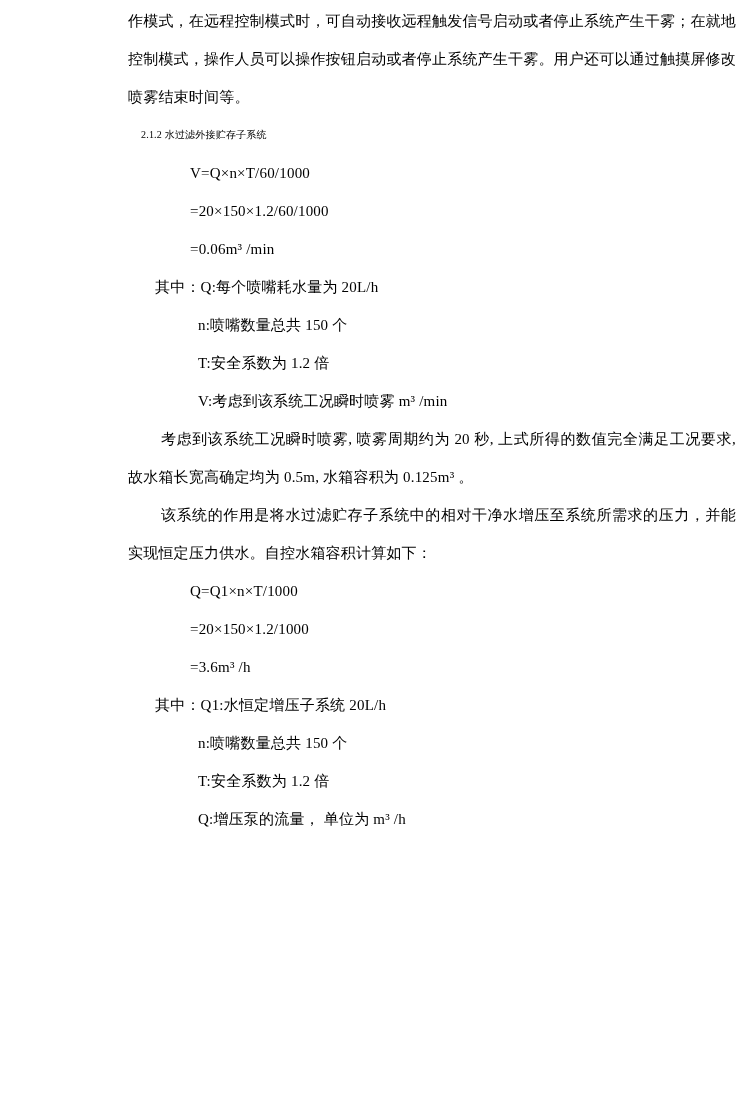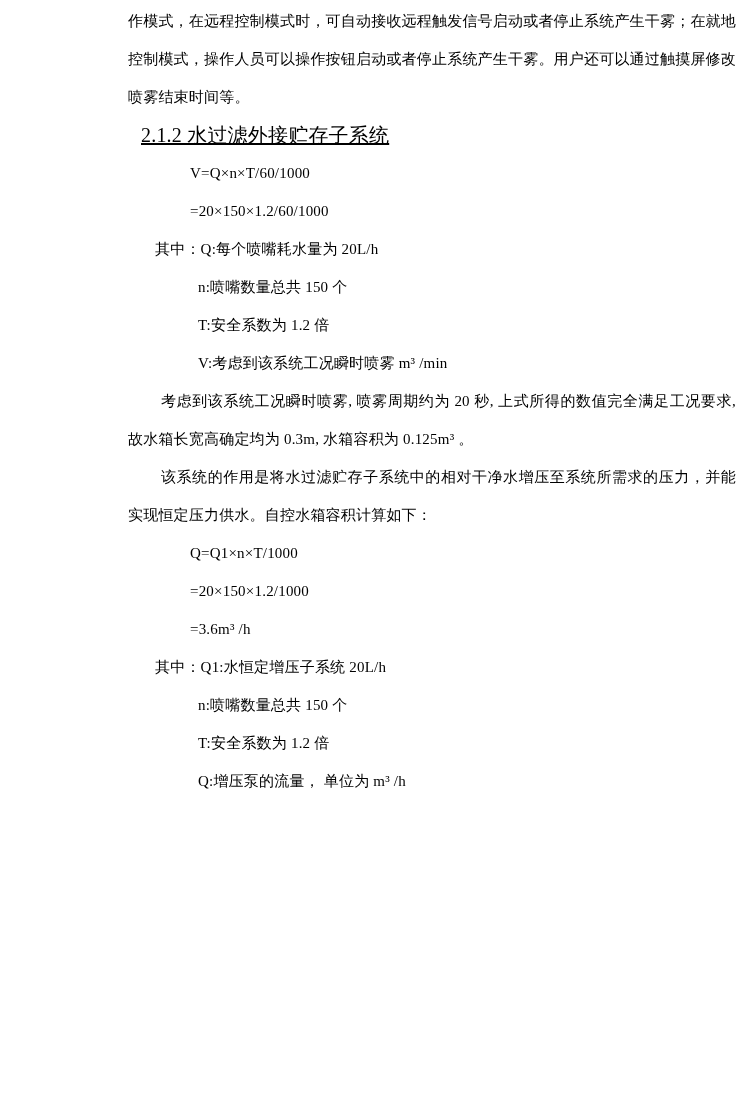--- a/index.html
+++ b/index.html
@@ -33,22 +33,21 @@
     white-space: normal;
   }
   .para {
     text-align: justify;
   }
   .para.indent {
     text-indent: 33px;
   }
   .heading {
     padding-left: 13px;
-    font-size: 20px;
-    text-decoration: underline;
+    font-size: 10px;
   }
   .formula {
     padding-left: 62px;
     font-family: "Liberation Serif", "DejaVu Serif", serif;
   }
   .defhead {
     padding-left: 27px;
   }
   .def {
     padding-left: 70px;
@@ -59,27 +58,28 @@
 
 <div class="page">
 
   <p class="para">作模式，在远程控制模式时，可自动接收远程触发信号启动或者停止系统产生干雾；在就地控制模式，操作人员可以操作按钮启动或者停止系统产生干雾。用户还可以通过触摸屏修改喷雾结束时间等。</p>
 
   <h3 class="heading">2.1.2 水过滤外接贮存子系统</h3>
 
 
   <div class="formula">V=Q×n×T/60/1000</div>
   <div class="formula">=20×150×1.2/60/1000</div>
+  <div class="formula">=0.06m³ /min</div>
 
   <div class="defhead"><span>其中：</span><span>Q:每个喷嘴耗水量为 20L/h</span></div>
   <div class="def">n:喷嘴数量总共 150 个</div>
   <div class="def">T:安全系数为 1.2 倍</div>
   <div class="def">V:考虑到该系统工况瞬时喷雾 m³ /min</div>
 
-  <p class="para indent">考虑到该系统工况瞬时喷雾, 喷雾周期约为 20 秒, 上式所得的数值完全满足工况要求, 故水箱长宽高确定均为 0.3m, 水箱容积为 0.125m³ 。</p>
+  <p class="para indent">考虑到该系统工况瞬时喷雾, 喷雾周期约为 20 秒, 上式所得的数值完全满足工况要求, 故水箱长宽高确定均为 0.5m, 水箱容积为 0.125m³ 。</p>
 
 
   <p class="para indent">该系统的作用是将水过滤贮存子系统中的相对干净水增压至系统所需求的压力，并能实现恒定压力供水。自控水箱容积计算如下：</p>
 
   <div class="formula">Q=Q1×n×T/1000</div>
   <div class="formula">=20×150×1.2/1000</div>
   <div class="formula">=3.6m³ /h</div>
 
   <div class="defhead"><span>其中：</span><span>Q1:水恒定增压子系统 20L/h</span></div>
   <div class="def">n:喷嘴数量总共 150 个</div>

